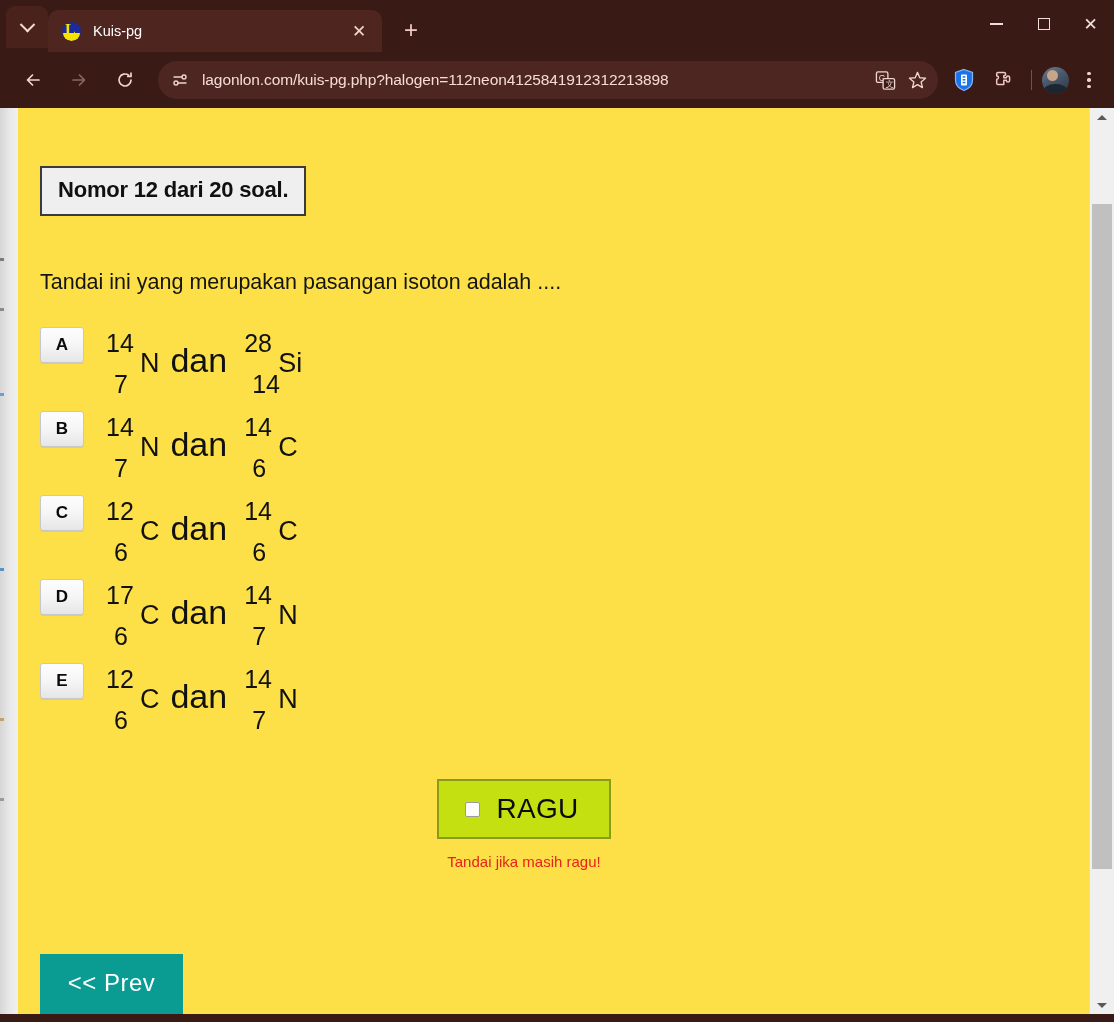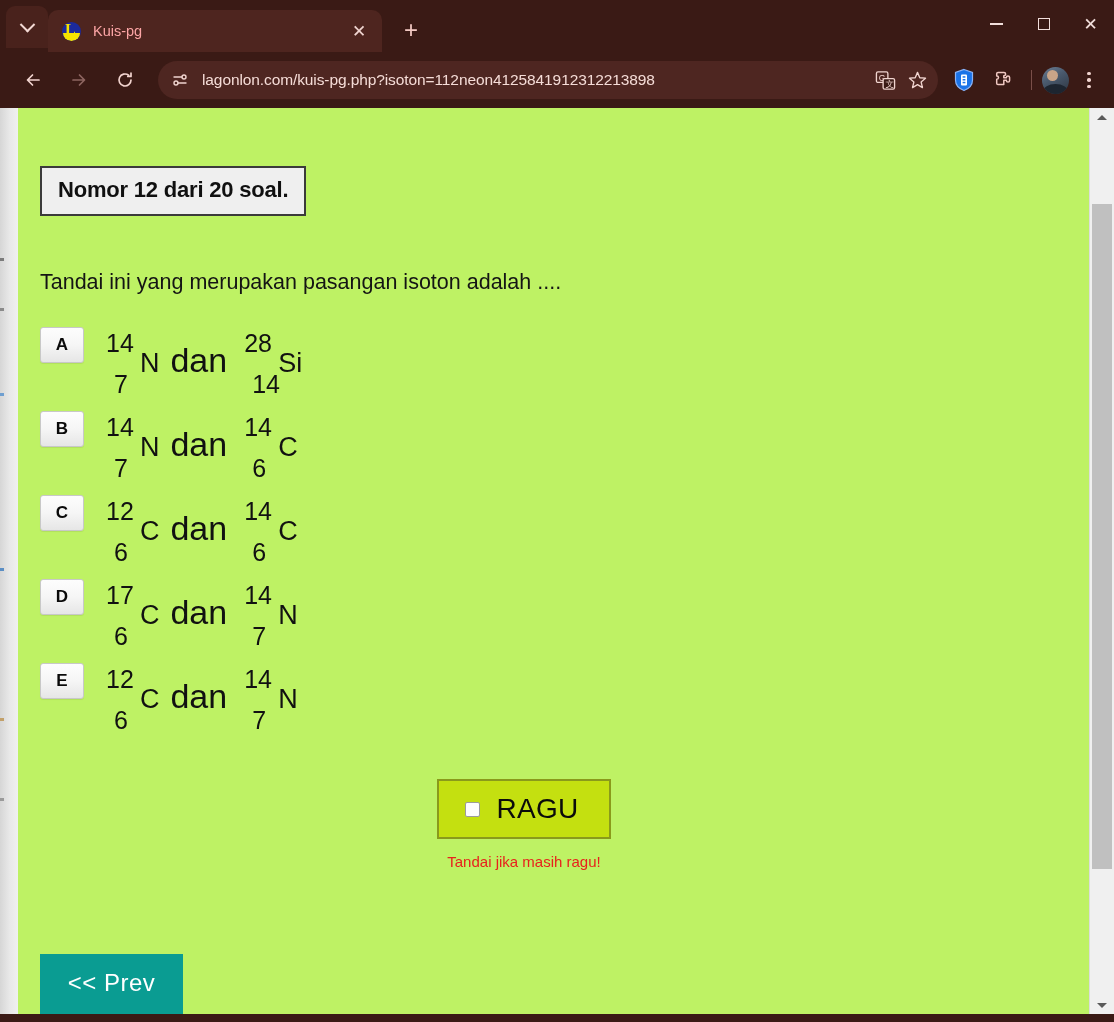--- a/index.html
+++ b/index.html
@@ -72,21 +72,21 @@
   }
   .favicon::before {
     content: "";
     position: absolute;
     left: 1px; bottom: 0px;
     width: 17px; height: 8px;
     background: #f5e400;
     border-radius: 0 0 9px 9px;
   }
   .tab-title {
-    color: #fca5a5;
+    color: #ffffff;
     font-size: 14.5px;
     margin-left: 12px;
     flex: 1;
     white-space: nowrap;
     overflow: hidden;
   }
   .tab-close {
     width: 26px; height: 26px;
     display: flex; align-items: center; justify-content: center;
     color: #f0d5d0;
@@ -231,21 +231,21 @@
     background: linear-gradient(to right,#d6d6d6 0%,#e9e9e9 55%,#f0f0f0 100%);
     position: relative;
     flex: 0 0 18px;
   }
   .bg-window-sliver .fleck {
     position: absolute;
     left: 0; width: 4px; height: 3px;
   }
   .page-area {
     flex: 1;
-    background: #bef264;
+    background: #fde047;
     position: relative;
     overflow: hidden;
   }
 
   
   .content {
     padding: 58px 0 0 22px;
     position: relative;
     height: 100%;
   }
@@ -461,21 +461,21 @@
 
     <div class="omnibox">
       <div class="site-ctrl">
         <svg width="18" height="18" viewBox="0 0 18 18">
           <line x1="3" y1="6" x2="11" y2="6" stroke="#f0d4cf" stroke-width="1.4" stroke-linecap="round"></line>
           <circle cx="13" cy="6" r="2" fill="none" stroke="#f0d4cf" stroke-width="1.4"></circle>
           <line x1="7" y1="12" x2="15" y2="12" stroke="#f0d4cf" stroke-width="1.4" stroke-linecap="round"></line>
           <circle cx="5" cy="12" r="2" fill="none" stroke="#f0d4cf" stroke-width="1.4"></circle>
         </svg>
       </div>
-      <span class="url-text" title="Search Google or type a URL">lagonlon.com/kuis-pg.php?isoton=112neon4125841912312213898</span>
+      <span class="url-text" title="Search Google or type a URL">lagonlon.com/kuis-pg.php?halogen=112neon4125841912312213898</span>
       <div class="omni-icon">
         <svg width="21" height="21" viewBox="0 0 22 22">
           <rect x="1.5" y="2" width="12" height="11" rx="1.6" fill="none" stroke="#f0d4cf" stroke-width="1.4"></rect>
           <text x="4" y="11" font-size="9" font-family="Liberation Sans, sans-serif" fill="#f0d4cf">G</text>
           <rect x="8.5" y="9" width="12" height="11" rx="1.6" fill="#3a1a15" stroke="#f0d4cf" stroke-width="1.4"></rect>
           <text x="11" y="18" font-size="9" font-family="Liberation Serif, serif" fill="#f0d4cf">文</text>
         </svg>
       </div>
       <div class="omni-icon">
         <svg width="21" height="21" viewBox="0 0 22 22">

